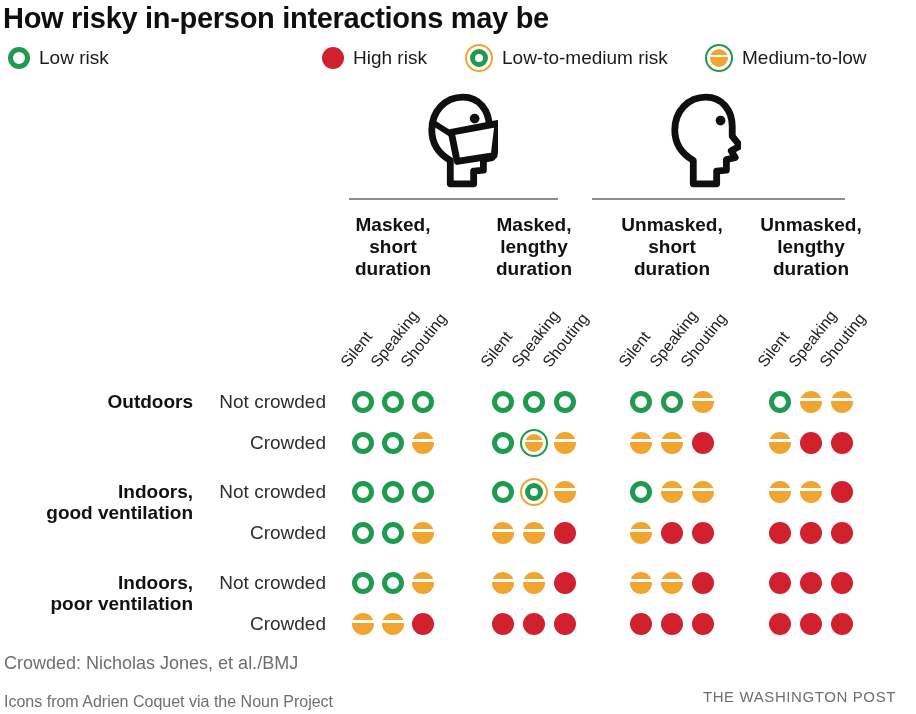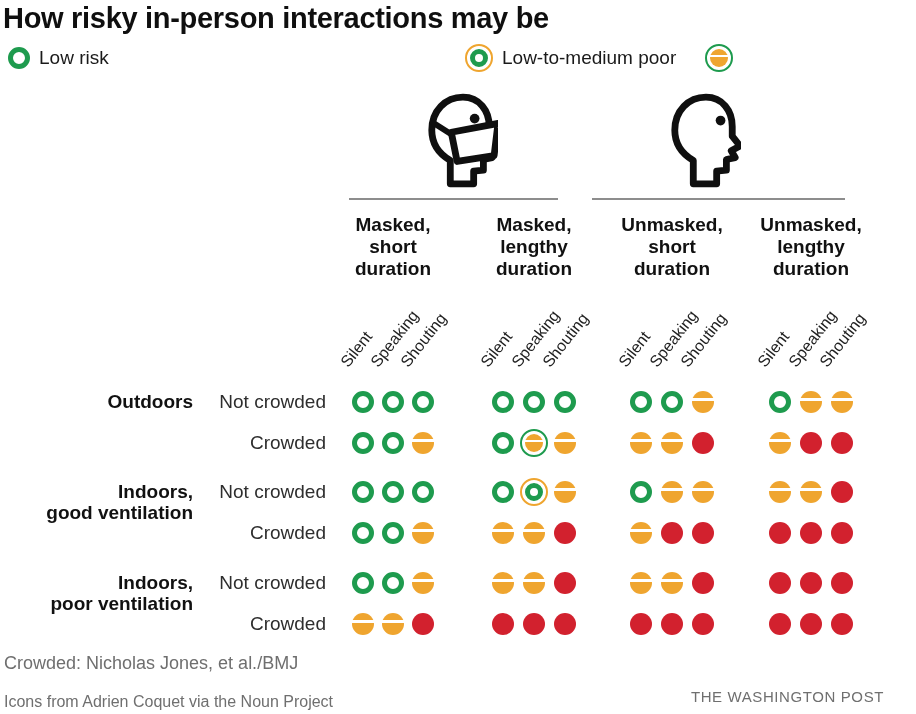--- a/index.html
+++ b/index.html
@@ -47,44 +47,49 @@
                font-size:19px; line-height:21px; color:#111; white-space:pre-line; }
   .rg1{top:391px} .rg2{top:481px} .rg3{top:572px}
   .row-sub { position:absolute; left:186px; width:140px; text-align:right; font-size:19px; color:#2e2e2e; }
   .rs1{top:391px} .rs2{top:432px} .rs3{top:481px} .rs4{top:522px} .rs5{top:572px} .rs6{top:613px}
 
   .grid { position:absolute; left:0; top:0; width:916px; height:714px; }
   .grid .risk, .grid .combo { position:absolute; }
 
   .source { position:absolute; left:4px; top:653px; font-size:18px; color:#6f6f6f; }
   .credit { position:absolute; left:4px; top:693px; font-size:16px; color:#6f6f6f; }
-  .brand  { position:absolute; right:16px; top:688px; font-size:15px; color:#6f6f6f; letter-spacing:0.6px; }
+  .brand  { position:absolute; right:4px; top:688px; font-size:15px; color:#6f6f6f; letter-spacing:0.6px; }
 </style>
 </head>
 <body>
 
 <div class="canvas">
 
   <div class="title">How risky in-person interactions may be</div>
 
   <div class="legend">
     <div class="lg-item lg1">
       <span class="risk L"></span>
       <span>Low risk</span>
     </div>
+    <div class="lg-item lg3">
+      <span class="risk H"></span>
+      <span>High risk</span>
+    </div>
     <div class="lg-item lg4">
       <span class="combo LM">
           <span class="inner"></span>
         </span>
-      <span>Low-to-medium poor</span>
+      <span>Low-to-medium risk</span>
     </div>
     <div class="lg-item lg5">
       <span class="combo ML">
           <span class="inner"></span>
         </span>
+      <span>Medium-to-low</span>
     </div>
   </div>
 
   <div class="head-icon head-masked">
     <svg viewBox="0 0 76 100" width="74" height="100">
       <path d="M27 94 L27 70 C15 63 8 52 8 39 C8 19 22 5 40 5 C57 5 67 19 67 35 L67 45 L75 55 L66 60 L70 67 L61 69 L61 80 L51 81 L51 94 Z" fill="#fff" stroke="#0f0f0f" stroke-width="7" stroke-linejoin="round" stroke-linecap="round"></path>
       <circle cx="52" cy="27" r="5" fill="#0f0f0f"></circle>
       <path d="M28 43 L9 31" fill="none" stroke="#0f0f0f" stroke-width="6" stroke-linecap="round"></path>
       <path d="M28 41 L76 32 L72 65 L34 71 Z" fill="#fff" stroke="#0f0f0f" stroke-width="7" stroke-linejoin="round"></path>
     </svg>

